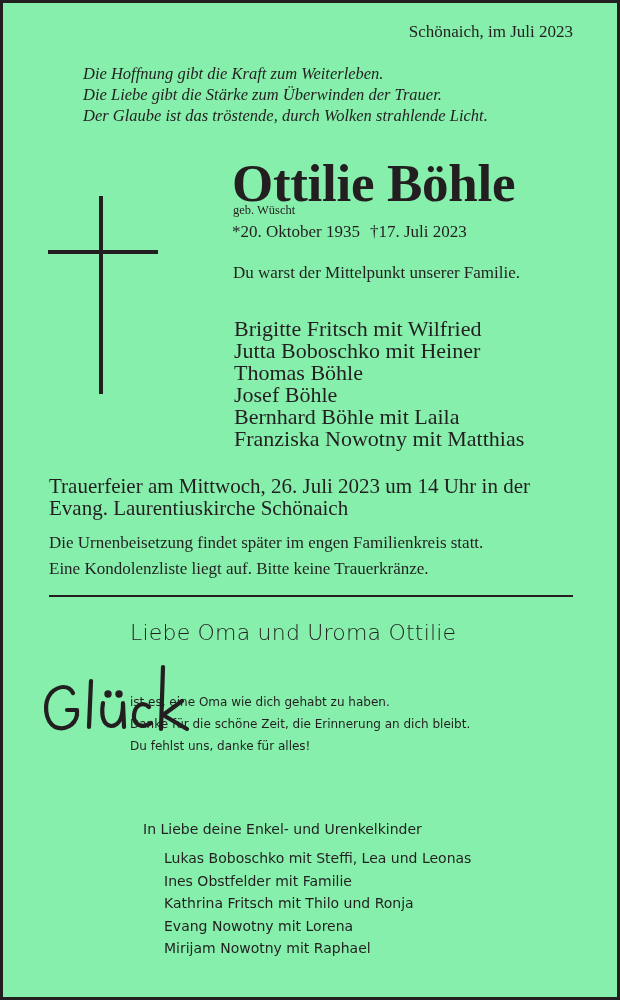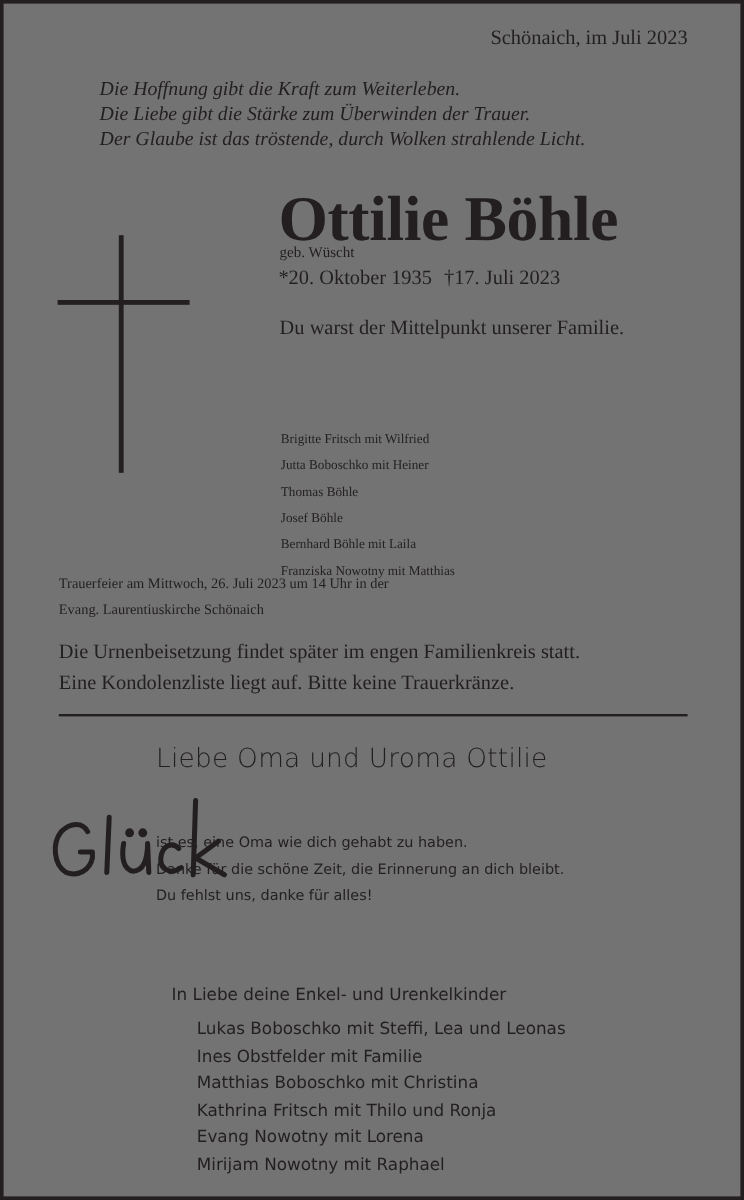--- a/index.html
+++ b/index.html
@@ -1,32 +1,32 @@
 <!DOCTYPE html>
 <html><head>
 <meta charset="utf-8">
 <style>
   html, body { margin:0; padding:0; background:#fff; }
   body { width:620px; height:1000px; position:relative; overflow:hidden; }
-  .frame { position:absolute; left:0; top:0; width:614px; height:994px; border:3px solid #231f20; background:#737373; }
+  .frame { position:absolute; left:0; top:0; width:614px; height:994px; border:3px solid #231f20; background:#86efac; }
   .serif { font-family: "Liberation Serif", "DejaVu Serif", serif; color:#231f20; }
   .sans { font-family: "DejaVu Sans", "Liberation Sans", sans-serif; color:#231f20; }
   .abs { position:absolute; white-space:nowrap; }
   .date-place { right:44px; top:19px; font-size:17px; }
   .motto { left:47px; top:60px; font-size:16.5px; font-style:italic; line-height:21px;margin-left:33px; }
   .motto div { white-space:nowrap; }
   .name { left:229px; top:150px; font-size:53px; letter-spacing:-0.3px;font-weight:bold; }
   .maiden { left:230px; top:200px; font-size:12.5px; }
   .dates { left:229px; top:219px; font-size:17px;text-align:center; }
   .dates .gap { display:inline-block; width:10px; }
   .quote { left:230px; top:259px; font-size:17px; line-height:22px;text-align:right; }
-  .family { left:231px; top:315px; font-size:11px; line-height:22px;margin-top:37px; }
+  .family { left:231px; top:315px; font-size:22px; line-height:22px; }
   .cross-v { position:absolute; left:96px; top:193px; width:4px; height:198px; background:#231f20; }
   .cross-h { position:absolute; left:45px; top:247px; width:110px; height:4px; background:#231f20; }
-  .service { left:46px; top:472px; font-size:12px; line-height:22px; }
+  .service { left:46px; top:472px; font-size:21px; line-height:22px; }
   .burial { left:46px; top:527px; font-size:17px; line-height:26px; }
   .divider { position:absolute; left:46px; top:592px; width:524px; height:2px; background:#231f20; }
   .grand-title { left:127px; top:617px; font-size:22px; font-weight:300; letter-spacing:0.2px; }
   .glueck { left:36px; top:660px; width:160px; height:70px; }
   .grand-lines { left:127px; top:688px; font-size:12px; line-height:22px; }
   .grand-sign { left:140px; top:818px; font-size:14px; }
   .grand-family { left:140px; top:844px; font-size:14px; line-height:22.5px;margin-left:21px; }
 </style>
 </head>
 <body>
@@ -101,19 +101,18 @@
     <div>ist es, eine Oma wie dich gehabt zu haben.</div>
     <div>Danke für die schöne Zeit, die Erinnerung an dich bleibt.</div>
     <div>Du fehlst uns, danke für alles!</div>
   </div>
 
   <div class="abs sans grand-sign">In Liebe deine Enkel- und Urenkelkinder</div>
 
   <div class="abs sans grand-family">
     <div>Lukas Boboschko mit Steffi, Lea und Leonas</div>
     <div>Ines Obstfelder mit Familie</div>
-    <div>Matthias Boboschko mit Christina</div>
     <div>Kathrina Fritsch mit Thilo und Ronja</div>
     <div>Evang Nowotny mit Lorena</div>
     <div>Mirijam Nowotny mit Raphael</div>
   </div>
 
 </div>
 
 </body></html>

